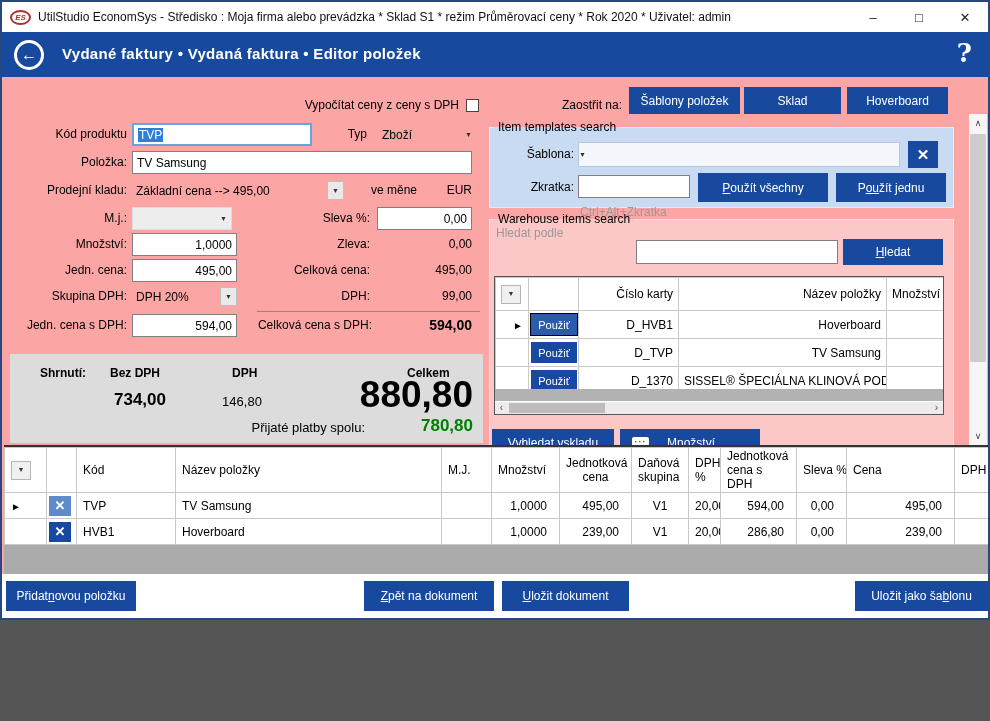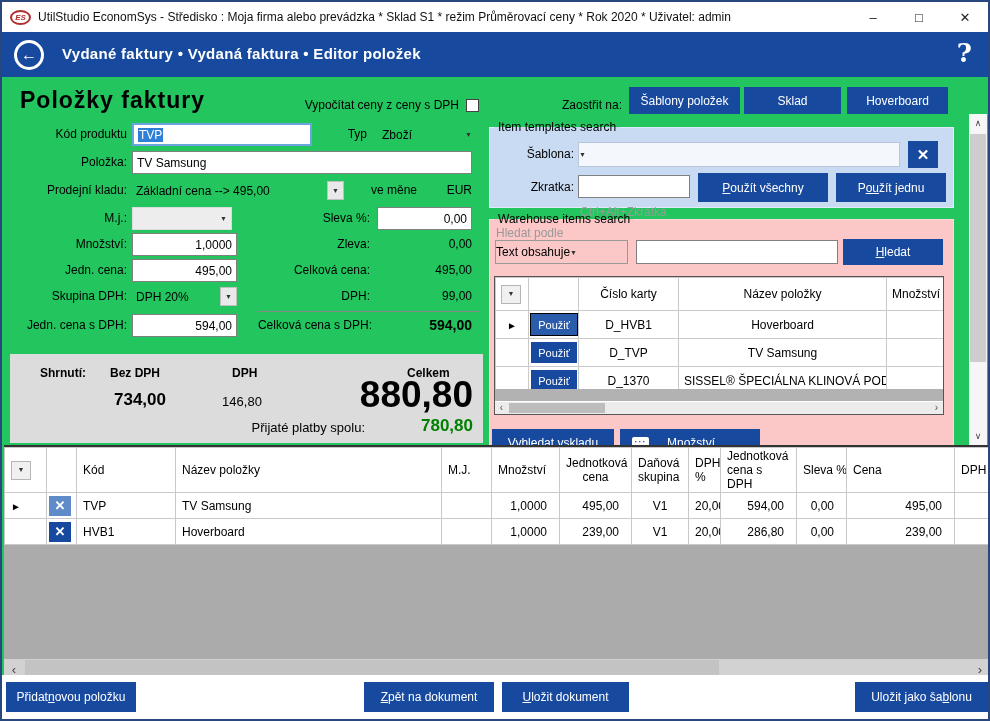--- a/index.html
+++ b/index.html
@@ -1,19 +1,19 @@
 <!DOCTYPE html>
 <html><head>
 <meta charset="utf-8">
 <style>
   * { margin:0; padding:0; box-sizing:border-box; }
   html,body { background:#555; }
   body { font-family:"Liberation Sans", sans-serif; }
   .window {
-    position:relative; width:990px; height:721px; background:#22c55e;
+    position:relative; width:990px; height:620px; background:#fca5a5;
     border:2px solid #27477e; overflow:hidden; font-size:12px; color:#000;
   }
   
   .titlebar { position:absolute; top:0; left:0; right:0; height:30px; background:#fff;
     display:flex; align-items:center; padding-left:8px; }
   .logo { width:21px; height:15px; border:2px solid #b03030; border-radius:50%;
     color:#b03030; font-size:8px; font-weight:bold; font-style:italic;
     display:flex; align-items:center; justify-content:center; margin-right:7px; flex:none; }
   .title-text { font-size:12px; color:#111; flex:1; white-space:nowrap; overflow:hidden; }
   .win-controls { display:flex; flex:none; }
@@ -78,21 +78,21 @@
   .tpl-hint { position:absolute; left:90px; top:71px; color:#9a9a9a; }
   .wh-sublabel { position:absolute; left:6px; top:0px; color:#999; }
   .wh-combo { position:absolute; left:5px; top:14px; width:133px; height:24px;
     background:#fbc7c7; border:1px solid #999; display:flex; align-items:center; }
   .wh-input { left:146px; top:14px; width:202px; height:24px; }
   .wh-search { position:absolute; left:353px; top:13px; width:100px; height:26px; }
   
   .wh-grid { position:absolute; left:4px; top:50px; width:450px; height:139px; background:#fff;
     border:1px solid #555; overflow:hidden; }
   .wh-grid table { border-collapse:collapse; table-layout:fixed; width:484px; }
-  .wh-grid th, .wh-grid td { border:1px solid #c9c9c9; font-weight:normal; text-align:center;
+  .wh-grid th, .wh-grid td { border:1px solid #c9c9c9; font-weight:normal; text-align:right;
     padding:1px 5px; overflow:hidden; white-space:nowrap; }
   .wh-grid th { height:33px; line-height:14px; }
   .wh-grid td { height:28px; }
   .mini-drop { width:20px; height:19px; background:#f0f0f0; border:1px solid #b5b5b5;
     display:flex; align-items:center; justify-content:center; }
   .use-btn { width:46px; height:21px; font-size:11px; }
   .use-btn.cur { outline:1px solid #000; background:#2a5cab; }
   .row-cur { font-size:10px; }
   .wh-hscroll { position:absolute; left:5px; top:176px; width:448px; height:12px; background:#ececec;
     display:flex; align-items:center; }
@@ -152,21 +152,20 @@
 
   <div class="appheader">
     <span class="back-btn">
       <span>←</span>
     </span>
     <span class="breadcrumb">Vydané faktury • Vydaná faktura • Editor položek</span>
     <span class="help">?</span>
   </div>
 
   <div class="form-area">
-    <div class="form-title">Položky  faktury</div>
     <div class="vat-row">
       <span>Vypočítat ceny z ceny s DPH</span>
       <span class="checkbox"></span>
     </div>
 
     <div class="frow" style="top:74px;">
       <span class="lab" style="left:5px;width:120px;">Položka:</span>
       <div class="inp" style="left:130px;width:340px;">
         <span>TV Samsung</span>
       </div>
@@ -284,24 +283,20 @@
       <span></span>
     </div>
     <div class="btn-blue tpl-btn1"><u>P</u>oužít všechny</div>
     <div class="btn-blue tpl-btn2">P<u>ou</u>žít jednu</div>
     <span class="tpl-hint">Ctrl+Alt+Zkratka</span>
   </fieldset>
 
   <fieldset class="panel wh-panel">
     <legend>Warehouse items search</legend>
     <span class="wh-sublabel">Hledat podle</span>
-    <div class="wh-combo">
-      <span class="ctext">Text obsahuje</span>
-      <span class="arr" style="padding-right:5px;">▼</span>
-    </div>
     <div class="inp wh-input">
       <span></span>
     </div>
     <div class="btn-blue wh-search"><u>H</u>ledat</div>
 
     <div class="wh-grid">
       <table>
         <colgroup>
             <col style="width:33px">
             <col style="width:50px">

